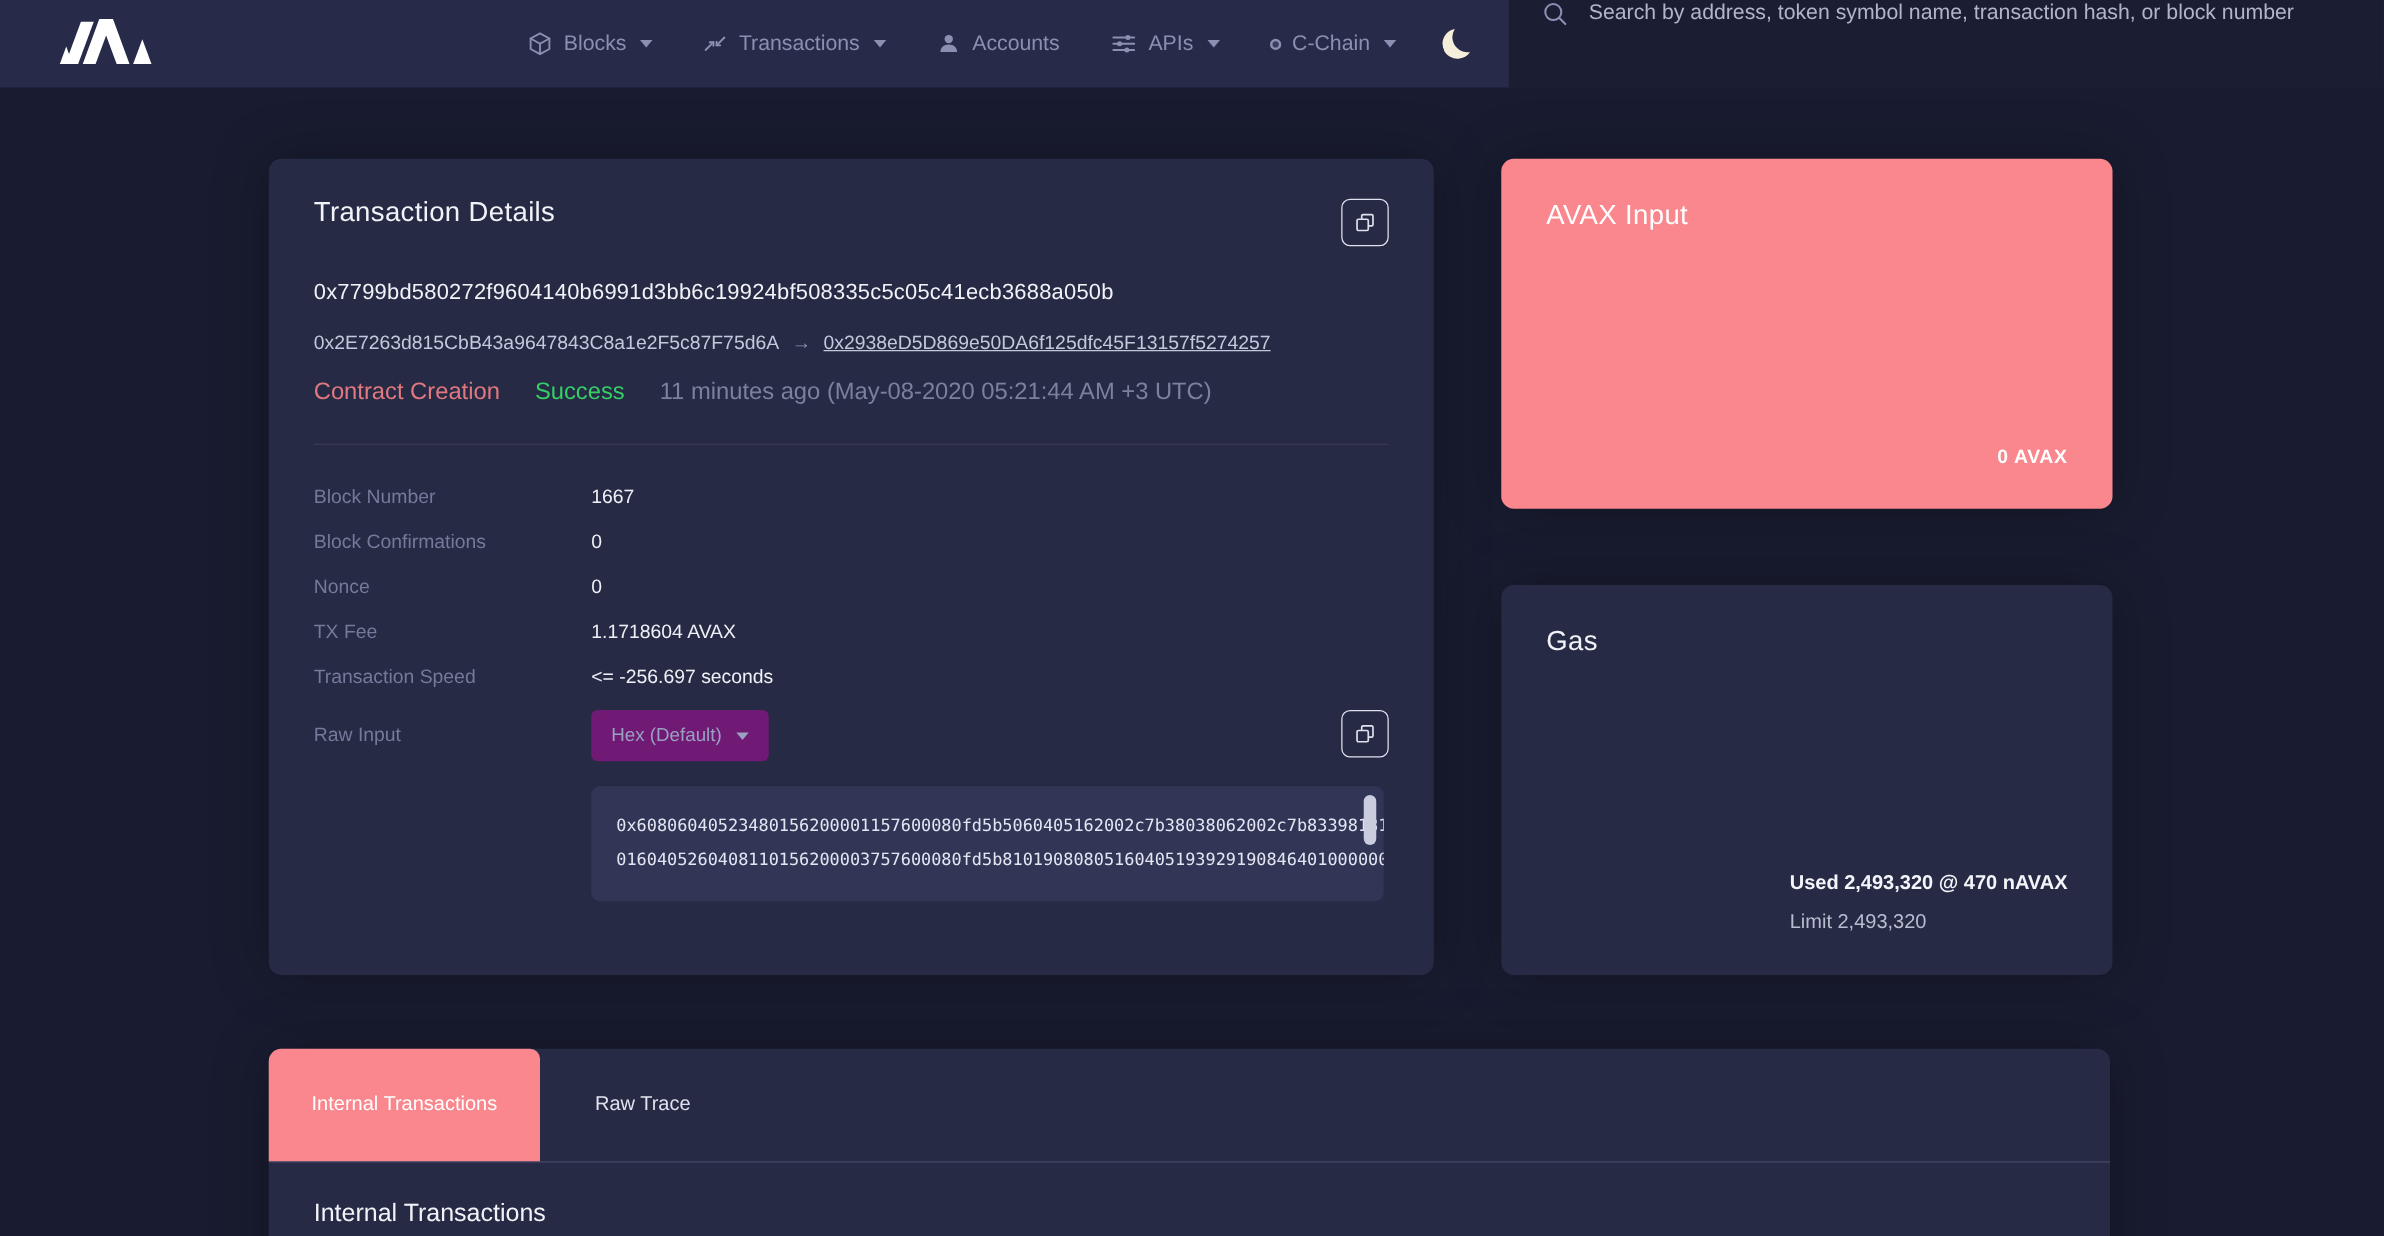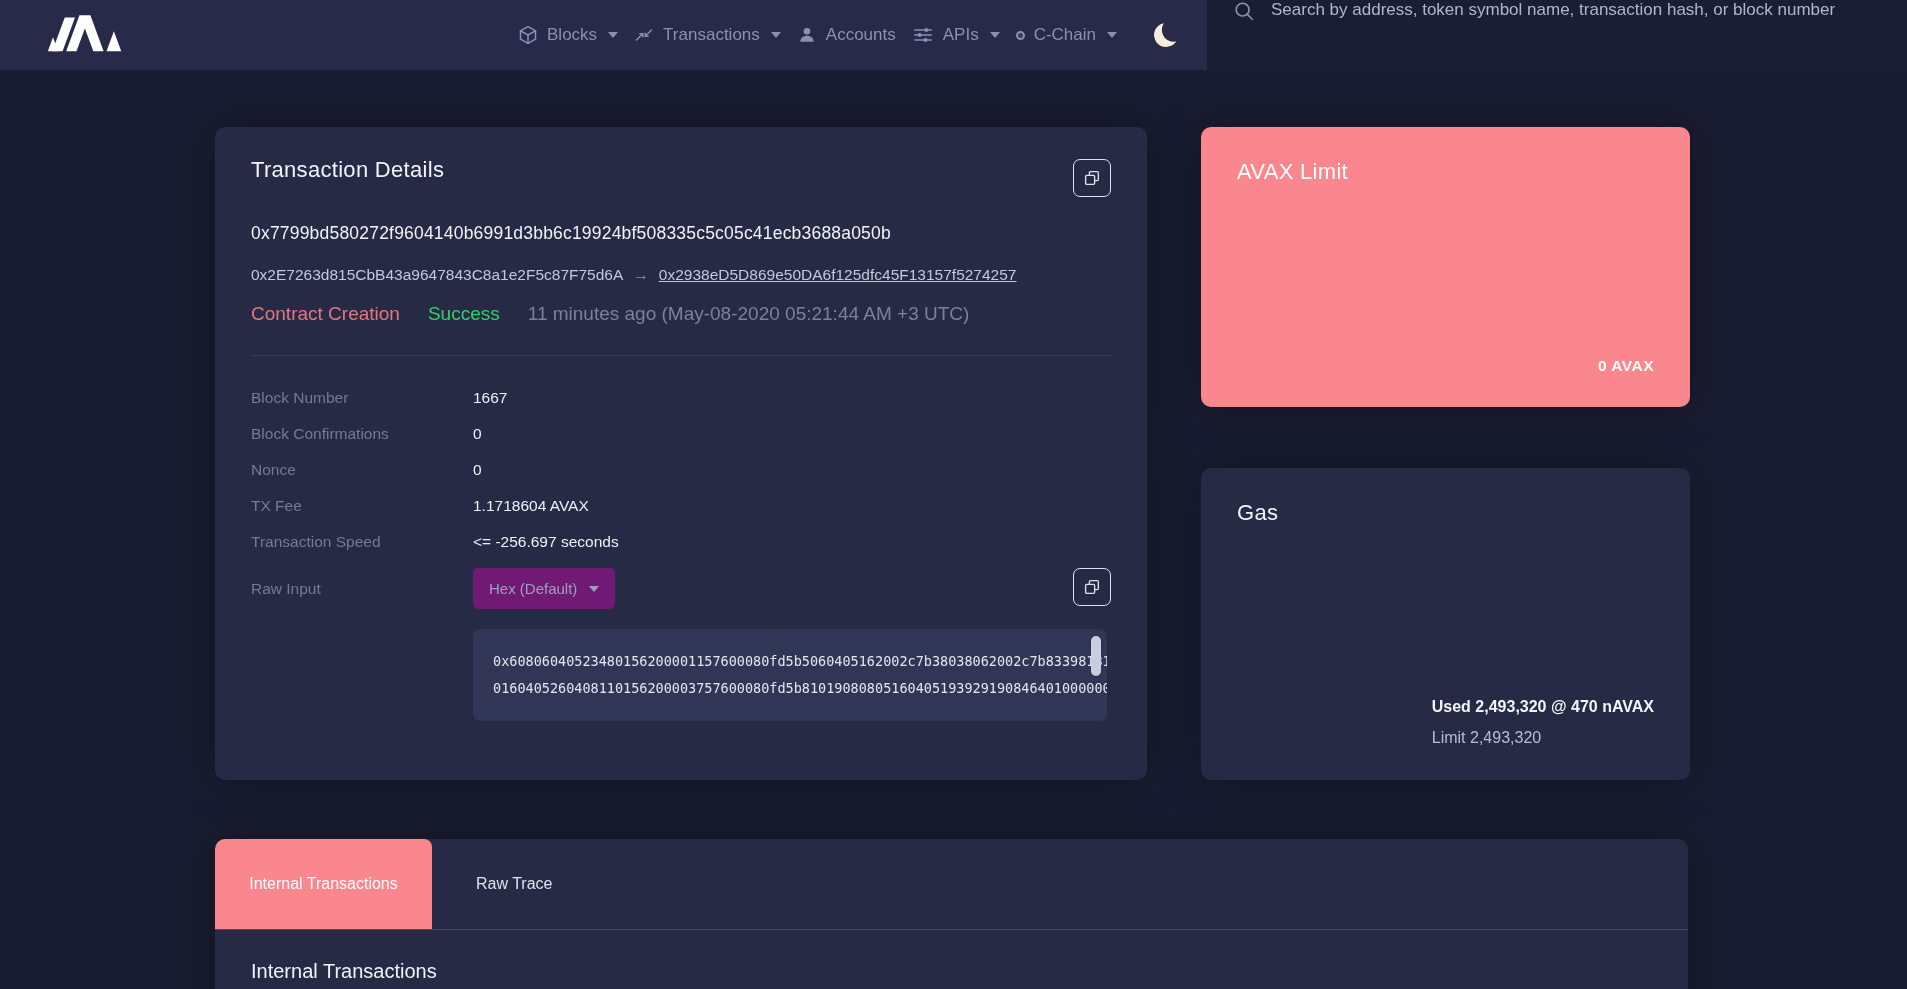--- a/index.html
+++ b/index.html
@@ -6,21 +6,21 @@
   html,body { width:1907px; height:989px; overflow:hidden; }
   body {
     background:#191c30;
     font-family:"Liberation Sans", sans-serif;
     color:#eef0f6;
     -webkit-font-smoothing:antialiased;
   }
   
   .navbar { height:70px; background:#272b49; display:flex; align-items:stretch; }
   .logo-wrap { display:flex; align-items:center; padding-left:42px; width:200px; cursor:pointer; }
-  .nav-items { display:flex; align-items:center; gap:16px; margin-left:auto; margin-right:26px; }
+  .nav-items { display:flex; align-items:center; gap:40px; margin-left:auto; margin-right:26px; }
   .nav-item { display:flex; align-items:center; gap:9px; color:#8b90b2; font-size:17px; cursor:pointer; white-space:nowrap; }
   .nav-item svg { display:block; }
   .caret { width:0; height:0; border-left:5px solid transparent; border-right:5px solid transparent; border-top:6px solid #8b90b2; margin-left:2px; }
   .chain-dot { width:9px; height:9px; border-radius:50%; border:2px solid #8b90b2; background:#3a3f60; }
   .moon-btn { width:46px; display:flex; align-items:center; justify-content:center; cursor:pointer; margin-right:18px; }
   .moon { width:24px; height:24px; border-radius:50%; box-shadow: inset 9px -3px 0 0 #f5eeda; transform:rotate(-15deg); }
   .searchbar { width:700px; background:#1b1e33; display:flex; align-items:flex-start; padding:0 26px; gap:16px; }
   .searchbar input {
     flex:1; background:transparent; border:none; outline:none;
     color:#cfd3e4; font-size:17px; font-family:"Liberation Sans", sans-serif;
@@ -249,21 +249,21 @@
           <svg width="18" height="18" viewBox="0 0 24 24">
             <rect x="8.5" y="3.5" width="12" height="12" rx="1.5" fill="none" stroke="#dfe2ee" stroke-width="1.8"></rect>
             <rect x="3.5" y="8.5" width="12" height="12" rx="1.5" fill="#262a44" stroke="#dfe2ee" stroke-width="1.8"></rect>
           </svg>
         </button>
       </div>
     </section>
 
     <div class="right-col">
       <section class="avax-card">
-        <h2 class="card-title">AVAX Limit</h2>
+        <h2 class="card-title">AVAX Input</h2>
         <div class="avax-value">0 AVAX</div>
       </section>
 
       <section class="card gas-card">
         <h2 class="card-title">Gas</h2>
         <div class="gas-bottom">
           <div class="gas-used">Used 2,493,320 @ 470 nAVAX</div>
           <div class="gas-limit">Limit 2,493,320</div>
         </div>
       </section>

